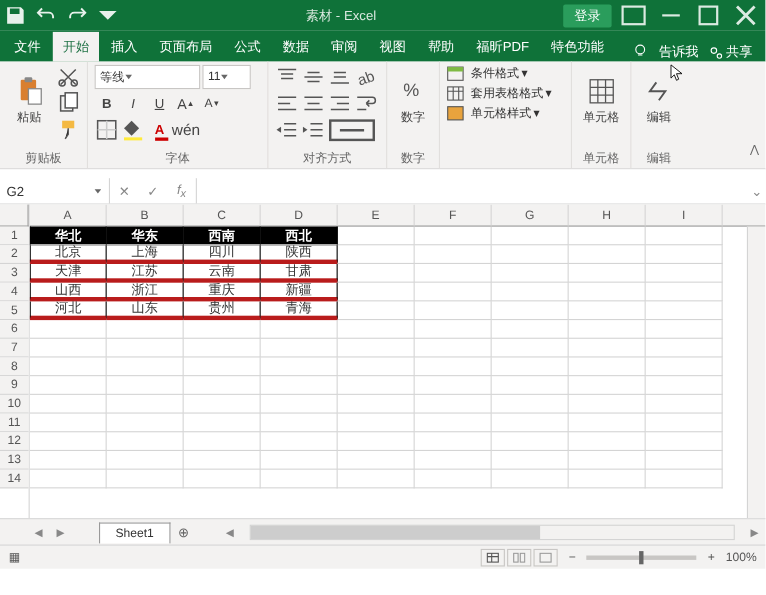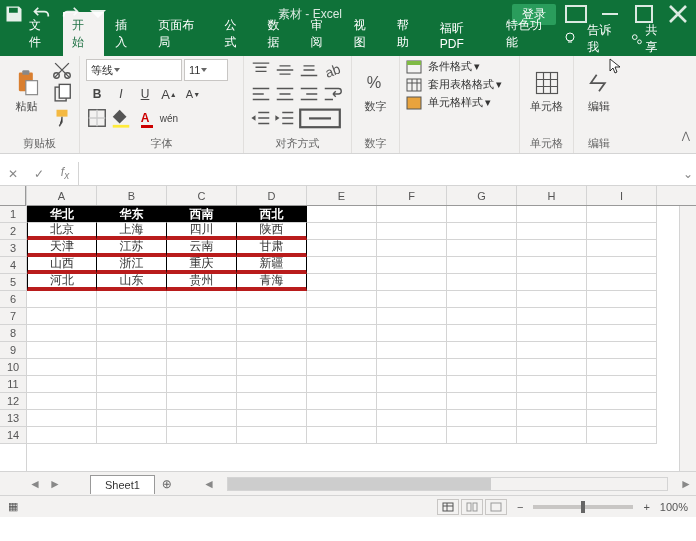--- a/index.html
+++ b/index.html
@@ -4,21 +4,21 @@
 <style>
 *{margin:0;padding:0;box-sizing:border-box;font-family:"Microsoft YaHei",sans-serif;-webkit-user-select:none;user-select:none}
 body{width:696px;height:541px;overflow:hidden;background:#fff;font-size:12px;color:#333}
 .titlebar{height:28px;background:#0f7239;display:flex;align-items:center;justify-content:space-between;padding:0 4px;color:#fff}
 .titlebar-left{display:flex;align-items:center;gap:8px}
 .qat-btn{width:20px;height:20px;display:flex;align-items:center;justify-content:center;opacity:.9}
 .titlebar-center{flex:1;text-align:center;font-size:12px;color:#d9e8df}
 .titlebar-right{display:flex;align-items:center;gap:6px}
 .login-btn{background:#2a9d5c;padding:2px 10px;border-radius:2px;font-size:12px}
 .win-btn{width:28px;height:22px;display:flex;align-items:center;justify-content:center;opacity:.85}
-.tabs{height:28px;background:#0f7239;display:flex;align-items:flex-end;color:#fff;padding:0 20px;gap:2px}
+.tabs{height:28px;background:#0f7239;display:flex;align-items:flex-end;color:#fff;padding:0 4px;gap:2px}
 .tab{padding:5px 9px;font-size:12px;cursor:pointer}
 .tab.active{background:#f3f2f1;color:#217346}
 .tabs-right{margin-left:auto;display:flex;align-items:center;gap:10px;padding-right:8px}
 .ribbon{height:98px;background:#f3f2f1;border-bottom:1px solid #d4d4d4;display:flex}
 .ribbon-group{border-right:1px solid #e1dfdd;padding:3px 6px 2px;display:flex;flex-direction:column;justify-content:space-between}
 .group-body{display:flex;gap:4px;align-items:flex-start}
 .group-label{text-align:center;font-size:11px;color:#666;padding-top:2px}
 .big-btn{display:flex;flex-direction:column;align-items:center;justify-content:center;width:42px;height:64px;gap:2px;font-size:11px;color:#444}
 .big-btn svg{width:28px;height:28px}
 .small-btn{width:22px;height:22px;display:flex;align-items:center;justify-content:center;color:#444}
@@ -212,21 +212,21 @@
           </span>
         <span class="small-btn">
             <svg viewBox="0 0 16 16">
               <path fill="#555" d="M7 2l5 5-5 5-5-5z"></path>
               <rect x="2" y="13" width="12" height="2" fill="#ffeb3b"></rect>
             </svg>
           </span>
         <span class="small-btn">
             <span style="position:relative"><b style="color:#c00">A</b><span style="position:absolute;left:0;bottom:-3px;width:12px;height:3px;background:#c00"></span></span>
           </span>
-        <span class="small-btn" style="font-size:10px">wén</span>
+        <span class="small-btn" style="font-size:14px">wén</span>
       </div>
     </div>
     <div class="group-label">字体</div>
   </div>
 
   <div class="ribbon-group" style="width:108px">
     <div class="group-body stack">
       <div class="row">
         <span class="small-btn">
             <svg viewBox="0 0 16 16">
@@ -346,20 +346,26 @@
       </div>
     </div>
     <div class="group-label">编辑</div>
   </div>
   <div style="position:absolute;right:6px;top:130px;color:#666;font-size:10px">⋀</div>
 </div>
 
 <div style="height:8px;background:#fff"></div>
 
 <div class="formula-bar">
+  <div class="name-box">
+      <span>G2</span>
+      <svg width="8" height="8" viewBox="0 0 8 8">
+        <path fill="#666" d="M1 2h6L4 6z"></path>
+      </svg>
+    </div>
   <div class="fx-btns">
     <span class="fx-btn">✕</span>
     <span class="fx-btn">✓</span>
     <span class="fx-btn">
         <i>f<sub>x</sub></i>
       </span>
   </div>
   <div class="fx-input"></div>
   <div style="width:16px;display:flex;align-items:center;justify-content:center;color:#888">⌄</div>
 </div>

